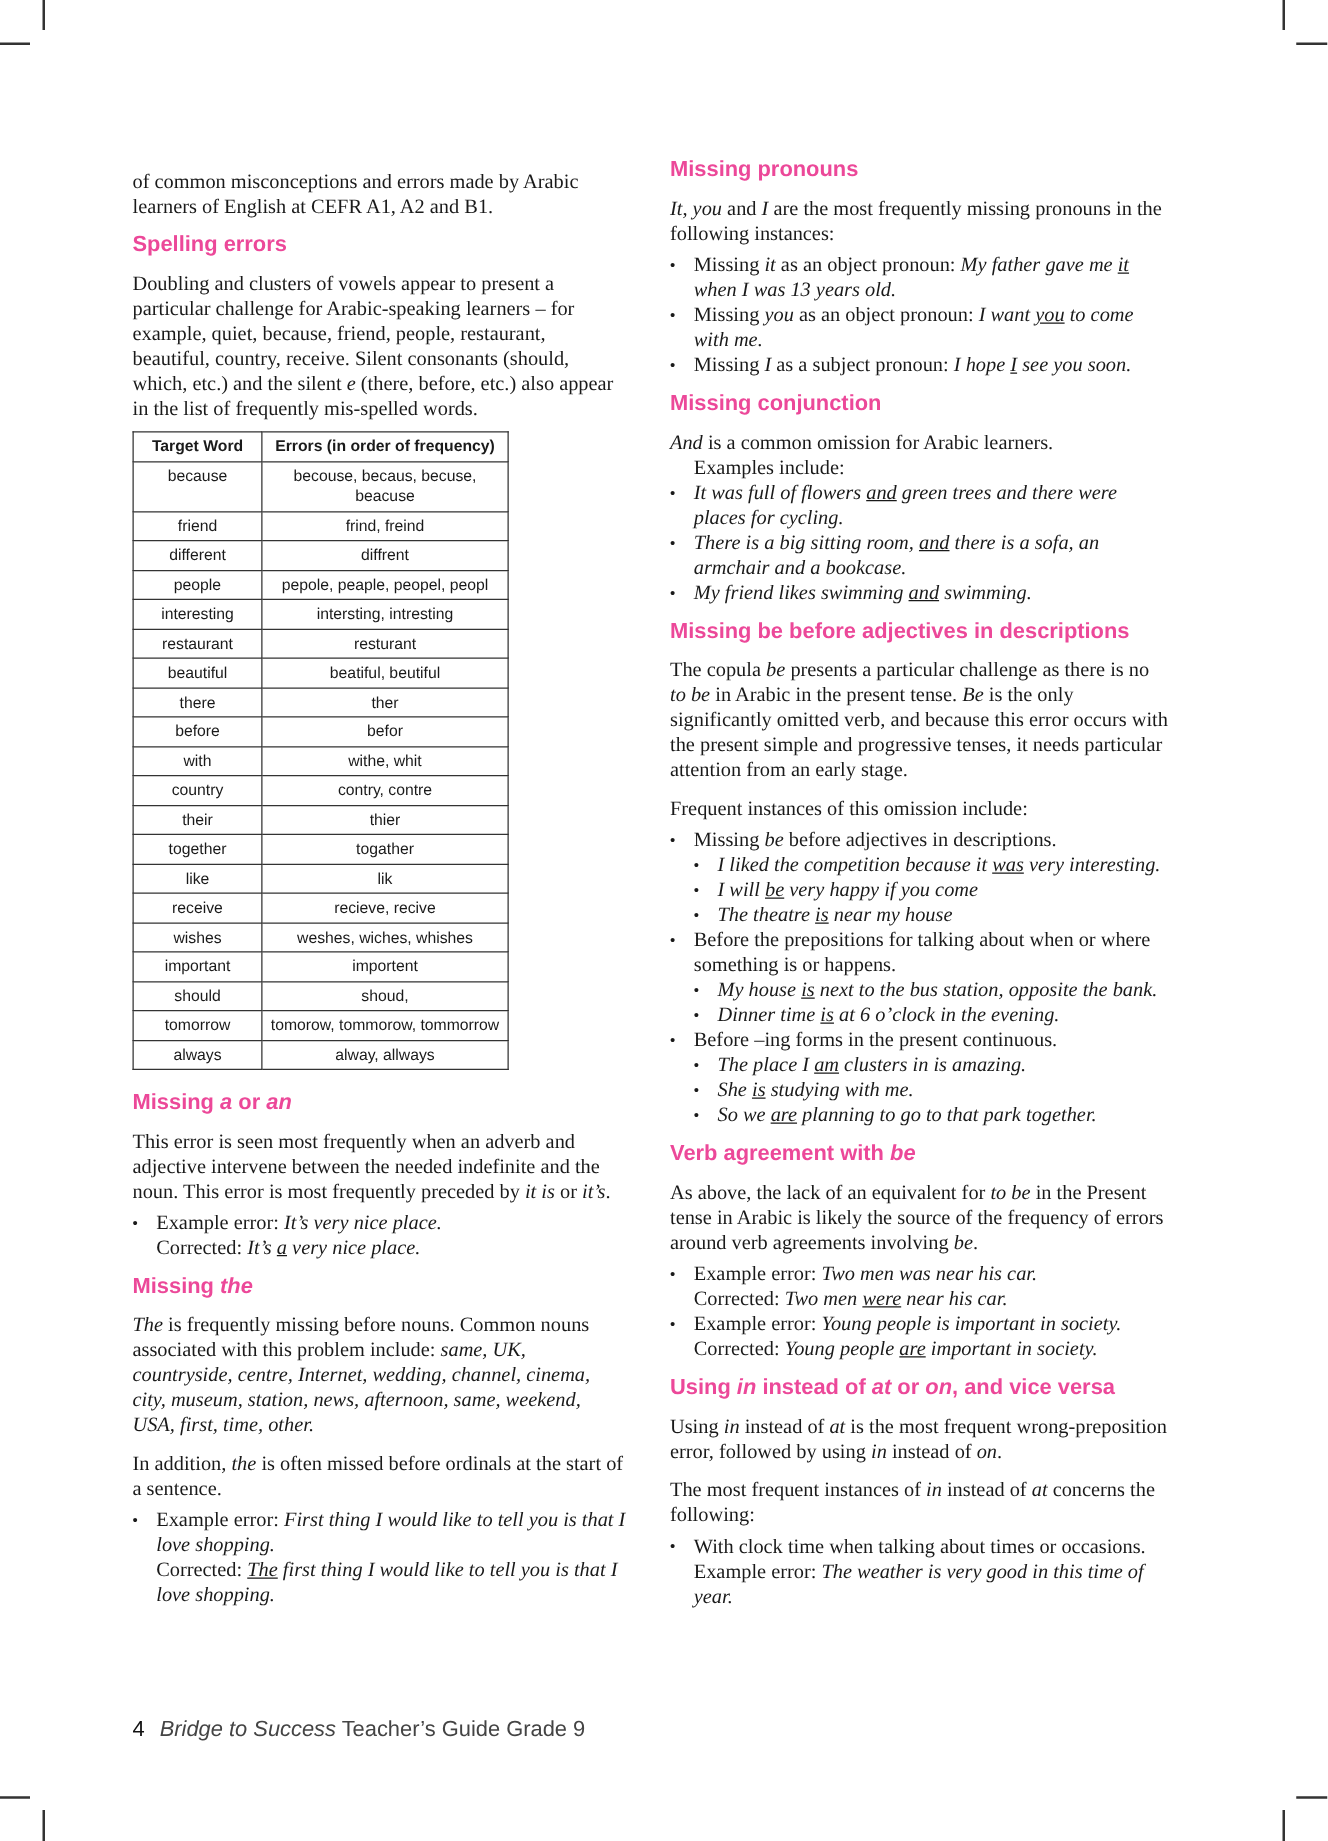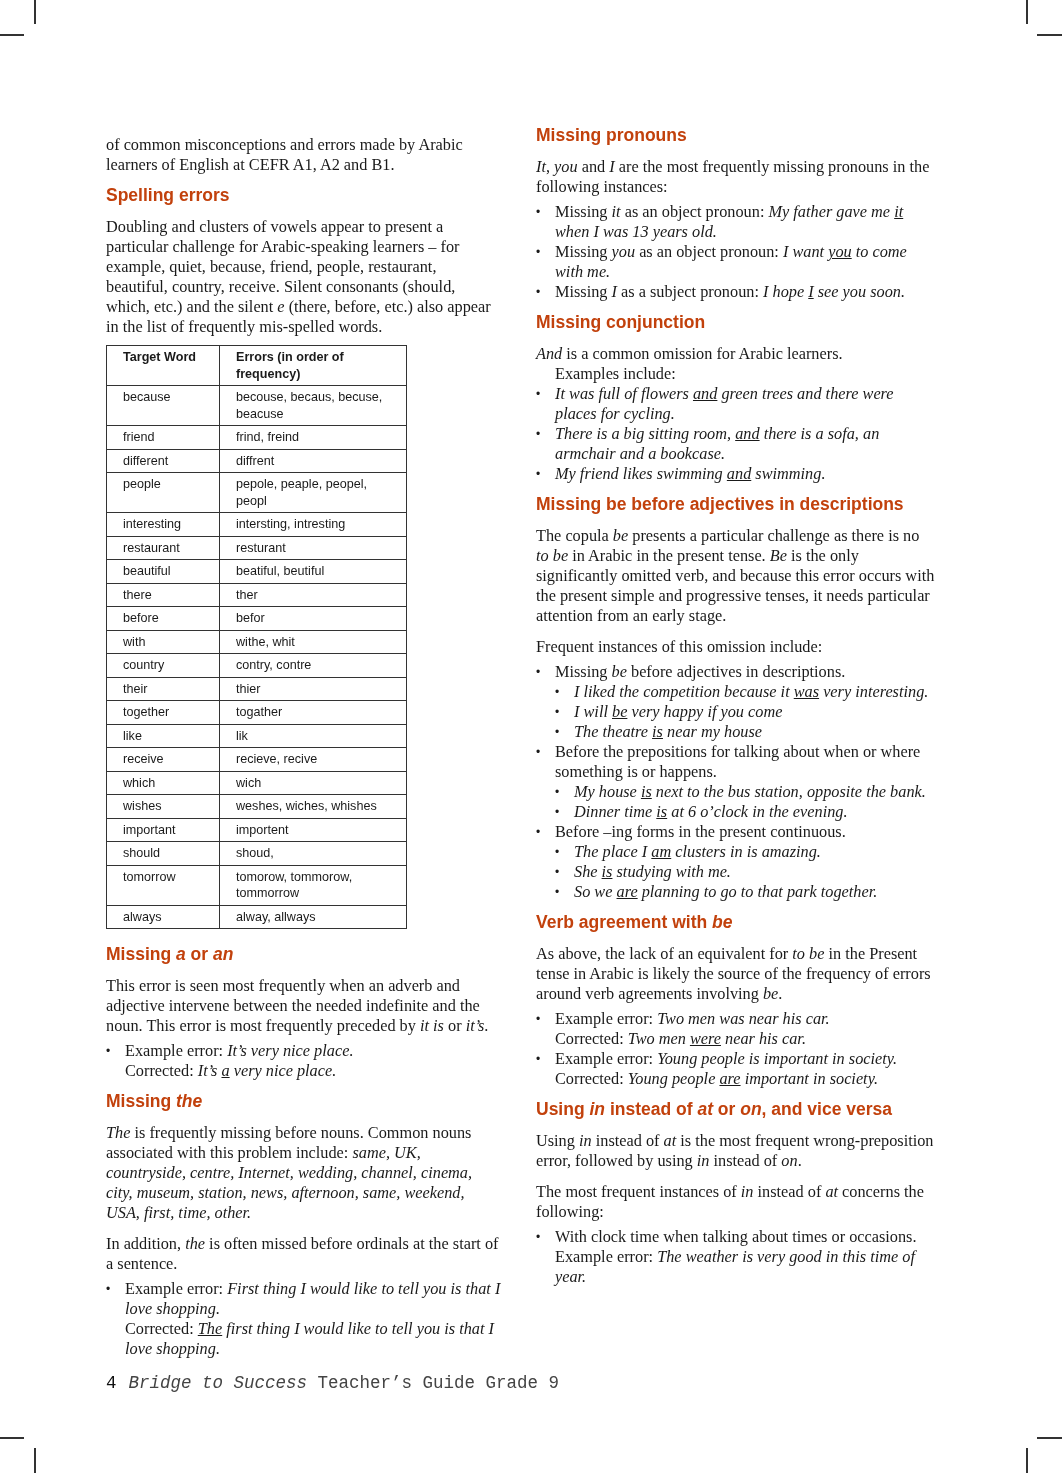--- a/index.html
+++ b/index.html
@@ -3,34 +3,34 @@
 <meta charset="utf-8">
 <style>
   html, body { margin:0; padding:0; }
   body { width:1062px; height:1473px; position:relative; background:#ffffff; color:#1a1a1a; overflow:hidden; }
   .crop { position:absolute; background:#333; }
   .col { position:absolute; top:124px; }
   #left { left:106px; width:395px; }
   #right { left:536px; width:400px; }
   p, li { font-family:"Liberation Serif", serif; font-size:16.3px; line-height:20px; margin:0; }
   p { margin-bottom:5px;margin-top:11px; }
-  h2 { font-family:"Liberation Sans", sans-serif; font-weight:bold; font-size:17.5px; line-height:22px; margin:9px 0 3px 0; color:#c2410c; }
+  h2 { font-family:"Liberation Sans", sans-serif; font-weight:bold; font-size:17.5px; line-height:22px; margin:9px 0 3px 0; color:#ec4899; }
   h2:first-child { margin-top:0; }
   ul { list-style:none; margin:0 0 5px 0; padding:0; }
   ul > li { position:relative; padding-left:19px; }
   ul > li::before { content:"•"; position:absolute; left:0; top:0; font-family:"Liberation Sans", sans-serif; font-size:12px; }
   ul.sub > li { padding-left:19px; }
   i, em { font-style:italic;text-align:right; }
   u { text-decoration:underline; }
   .indent { padding-left:19px;text-align:center; }
   table.spell { border-collapse:collapse; margin:8px 0 14px 0; width:301px; font-family:"Liberation Sans", sans-serif; font-size:12.6px; }
-  table.spell th, table.spell td { border:1.5px solid #333; padding:3px 6px 3px 16px; text-align:left; vertical-align:top; line-height:16.5px; }
+  table.spell th, table.spell td { border:1.5px solid #333; padding:3px 6px 3px 6px; text-align:center; vertical-align:top; line-height:16.5px; }
   table.spell th { font-weight:bold; }
   table.spell td:first-child, table.spell th:first-child { width:90px; }
-  .footer { position:absolute; top:1373px; left:106px; font-family:Liberation Mono, monospace; font-size:17.5px; color:#444; }
+  .footer { position:absolute; top:1373px; left:106px; font-family:Liberation Sans, sans-serif; font-size:17.5px; color:#444; }
   .footer .num { color:#111; margin-right:12px; }
 </style>
 </head>
 <body>
 
 <div class="crop" style="left:34px;top:0;width:1.5px;height:24px;"></div>
 <div class="crop" style="left:0;top:34px;width:24px;height:1.5px;"></div>
 <div class="crop" style="left:1026px;top:0;width:1.5px;height:24px;"></div>
 <div class="crop" style="left:1037px;top:34px;width:25px;height:1.5px;"></div>
 <div class="crop" style="left:0;top:1437px;width:24px;height:1.5px;"></div>
@@ -106,24 +106,20 @@
         </tr>
         <tr>
           <td>like</td>
           <td>lik</td>
         </tr>
         <tr>
           <td>receive</td>
           <td>recieve, recive</td>
         </tr>
         <tr>
-          <td>which</td>
-          <td>wich</td>
-        </tr>
-        <tr>
           <td>wishes</td>
           <td>weshes, wiches, whishes</td>
         </tr>
         <tr>
           <td>important</td>
           <td>importent</td>
         </tr>
         <tr>
           <td>should</td>
           <td>shoud,</td>

